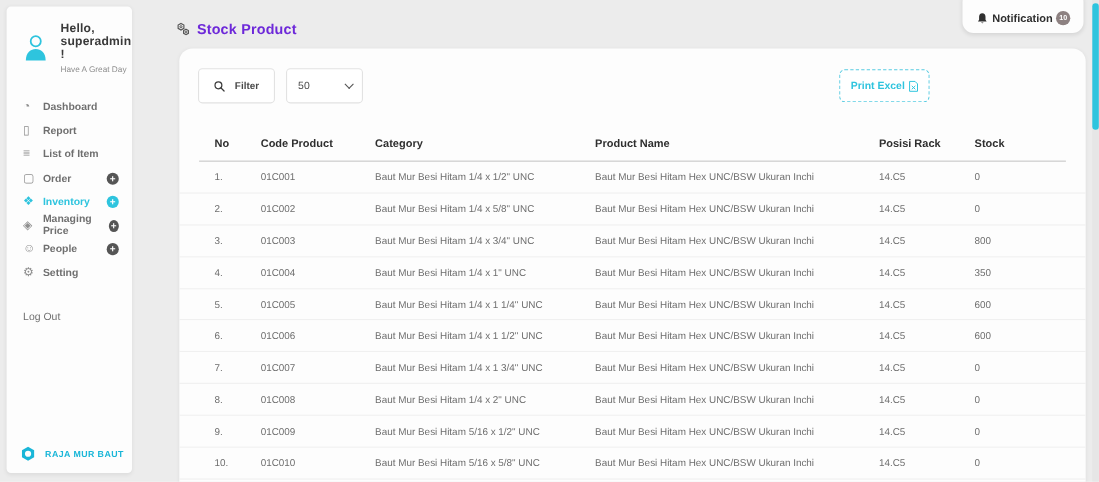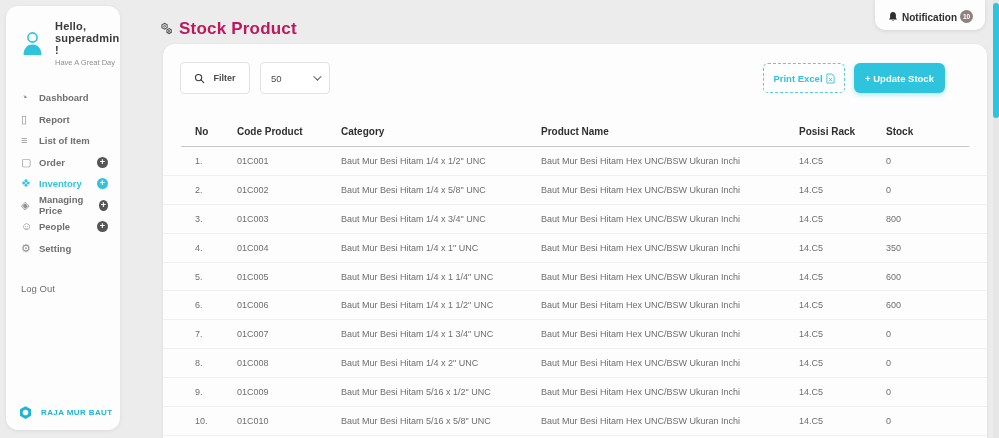--- a/index.html
+++ b/index.html
@@ -7,21 +7,21 @@
   body {
     font-family: "Liberation Sans", sans-serif;
     background: #ececec;
     overflow: hidden;
   }
   .screen { position: relative; width: 999px; height: 438px; overflow: hidden; }
 
   
   .sidebar {
     position: absolute; left: 6px; top: 6px; width: 114px; height: 424px;
-    background: #fdfdfd; border-radius: 12px;
+    background: #fdfdfd; border-radius: 4px;
     box-shadow: 0 1px 4px rgba(0,0,0,.07);
   }
   .user-block { display: flex; align-items: center; gap: 9px; padding: 14px 10px 10px 13px; }
   .avatar { width: 27px; height: 27px; flex: 0 0 auto; }
   .user-name { font-size: 11px; font-weight: bold; color: #3a3a3a; letter-spacing: .2px; }
   .user-sub { font-size: 7.5px; color: #8f8f8f; margin-top: 2px; }
 
   .menu { margin-top: 10px; }
   .side-item {
     display: flex; align-items: center; height: 21.5px; padding: 0 12px 0 15px;
@@ -40,21 +40,21 @@
     position: absolute; left: 12px; bottom: 10px;
     display: flex; align-items: center; gap: 8px;
     color: #19b6d8; font-weight: bold; font-size: 8px; letter-spacing: .4px;
   }
 
   
   .page-title-row {
     position: absolute; left: 160px; top: 19px;
     display: flex; align-items: center; gap: 5px;
   }
-  .page-title { font-size: 17px; font-weight: bold; color: #be185d; letter-spacing: .2px; }
+  .page-title { font-size: 13px; font-weight: bold; color: #6d28d9; letter-spacing: .2px; }
 
   .notif-card {
     position: absolute; right: 14px; top: -8px; width: 110px; height: 38px;
     background: #fdfdfd; border-radius: 10px;
     box-shadow: 0 1px 4px rgba(0,0,0,.10);
     display: flex; align-items: flex-end; justify-content: center;
     padding-bottom: 7px; gap: 3px; cursor: pointer;
   }
   .notif-label { font-size: 10px; font-weight: bold; color: #2f2f2f; }
   .notif-badge {
@@ -250,23 +250,20 @@
       <button class="print-btn">
         <span>Print Excel</span>
         <span>
           <svg viewBox="0 0 10 12" width="9" height="11">
             <path d="M1 1 H6.5 L9 3.5 V11 H1 Z" fill="none" stroke="#2ec4de" stroke-width="1"></path>
             <path d="M3.2 5.5 L6.8 9 M6.8 5.5 L3.2 9" stroke="#2ec4de" stroke-width="1"></path>
           </svg>
         </span>
       </button>
 
-      <button class="update-btn">
-        <span>+ Update Stock</span>
-      </button>
     </div>
 
     <div class="table">
       <div class="thead">
         <span>No</span>
         <span>Code Product</span>
         <span>Category</span>
         <span>Product Name</span>
         <span>Posisi Rack</span>
         <span>Stock</span>

